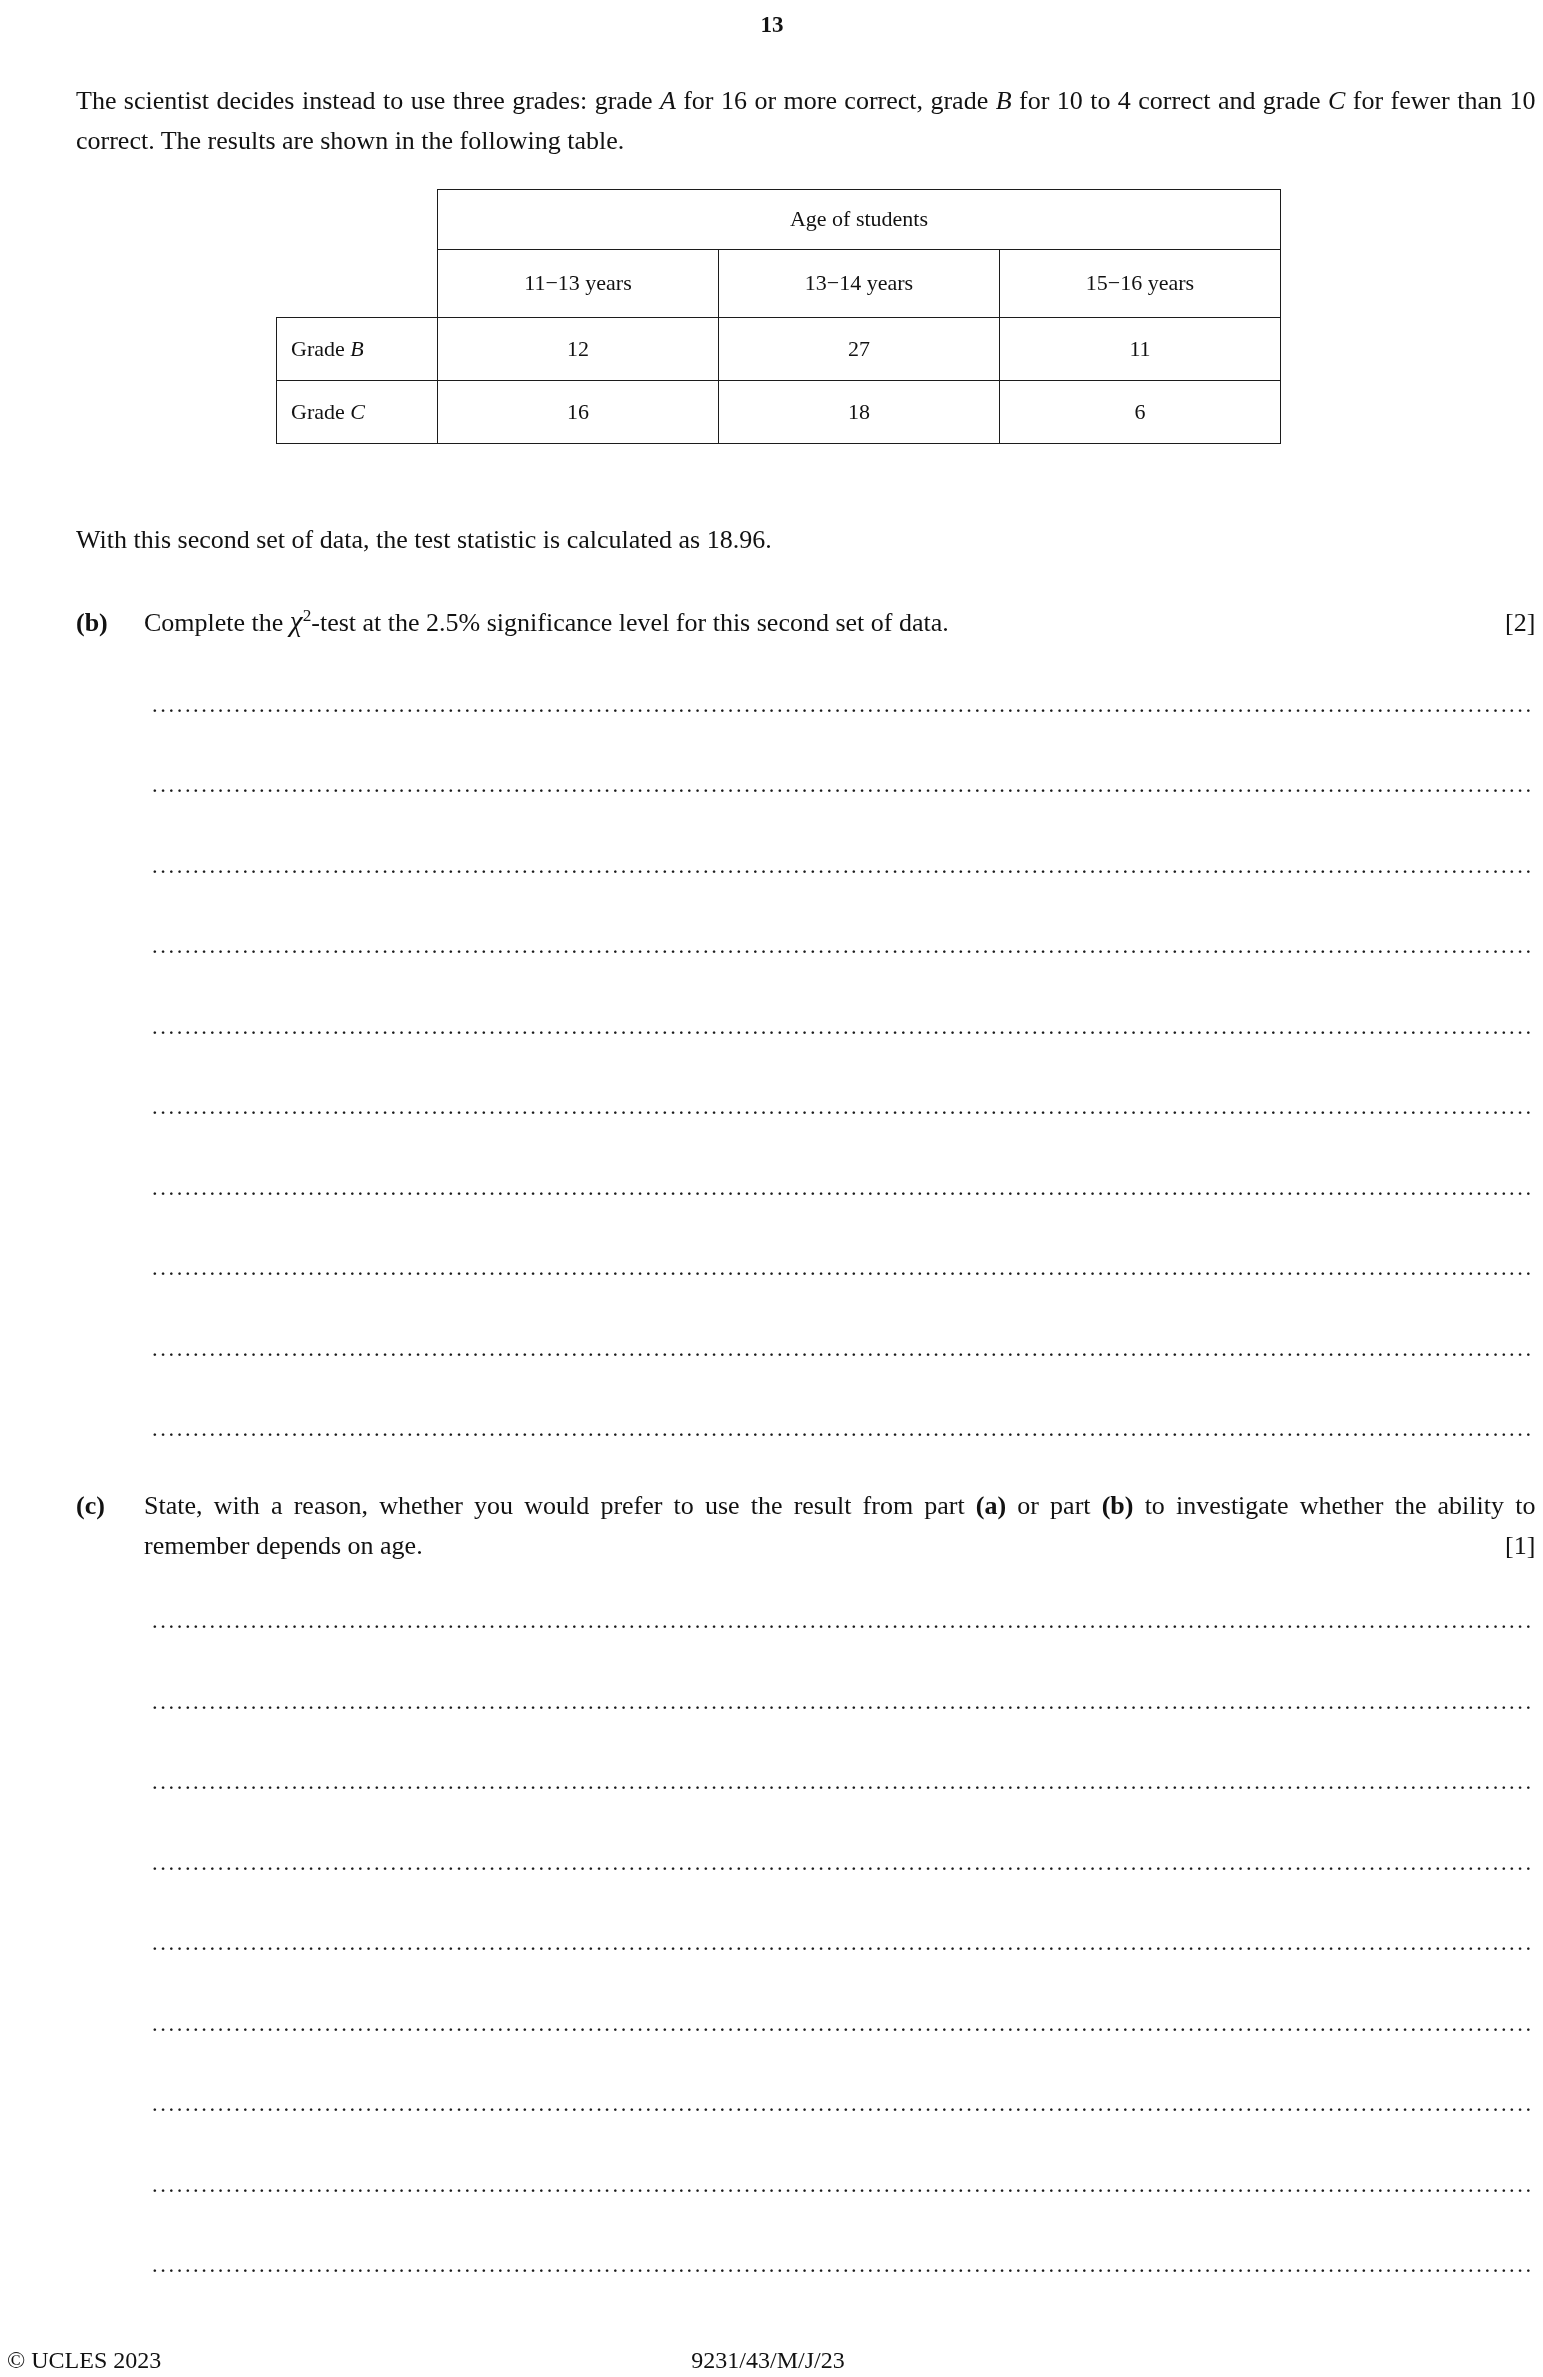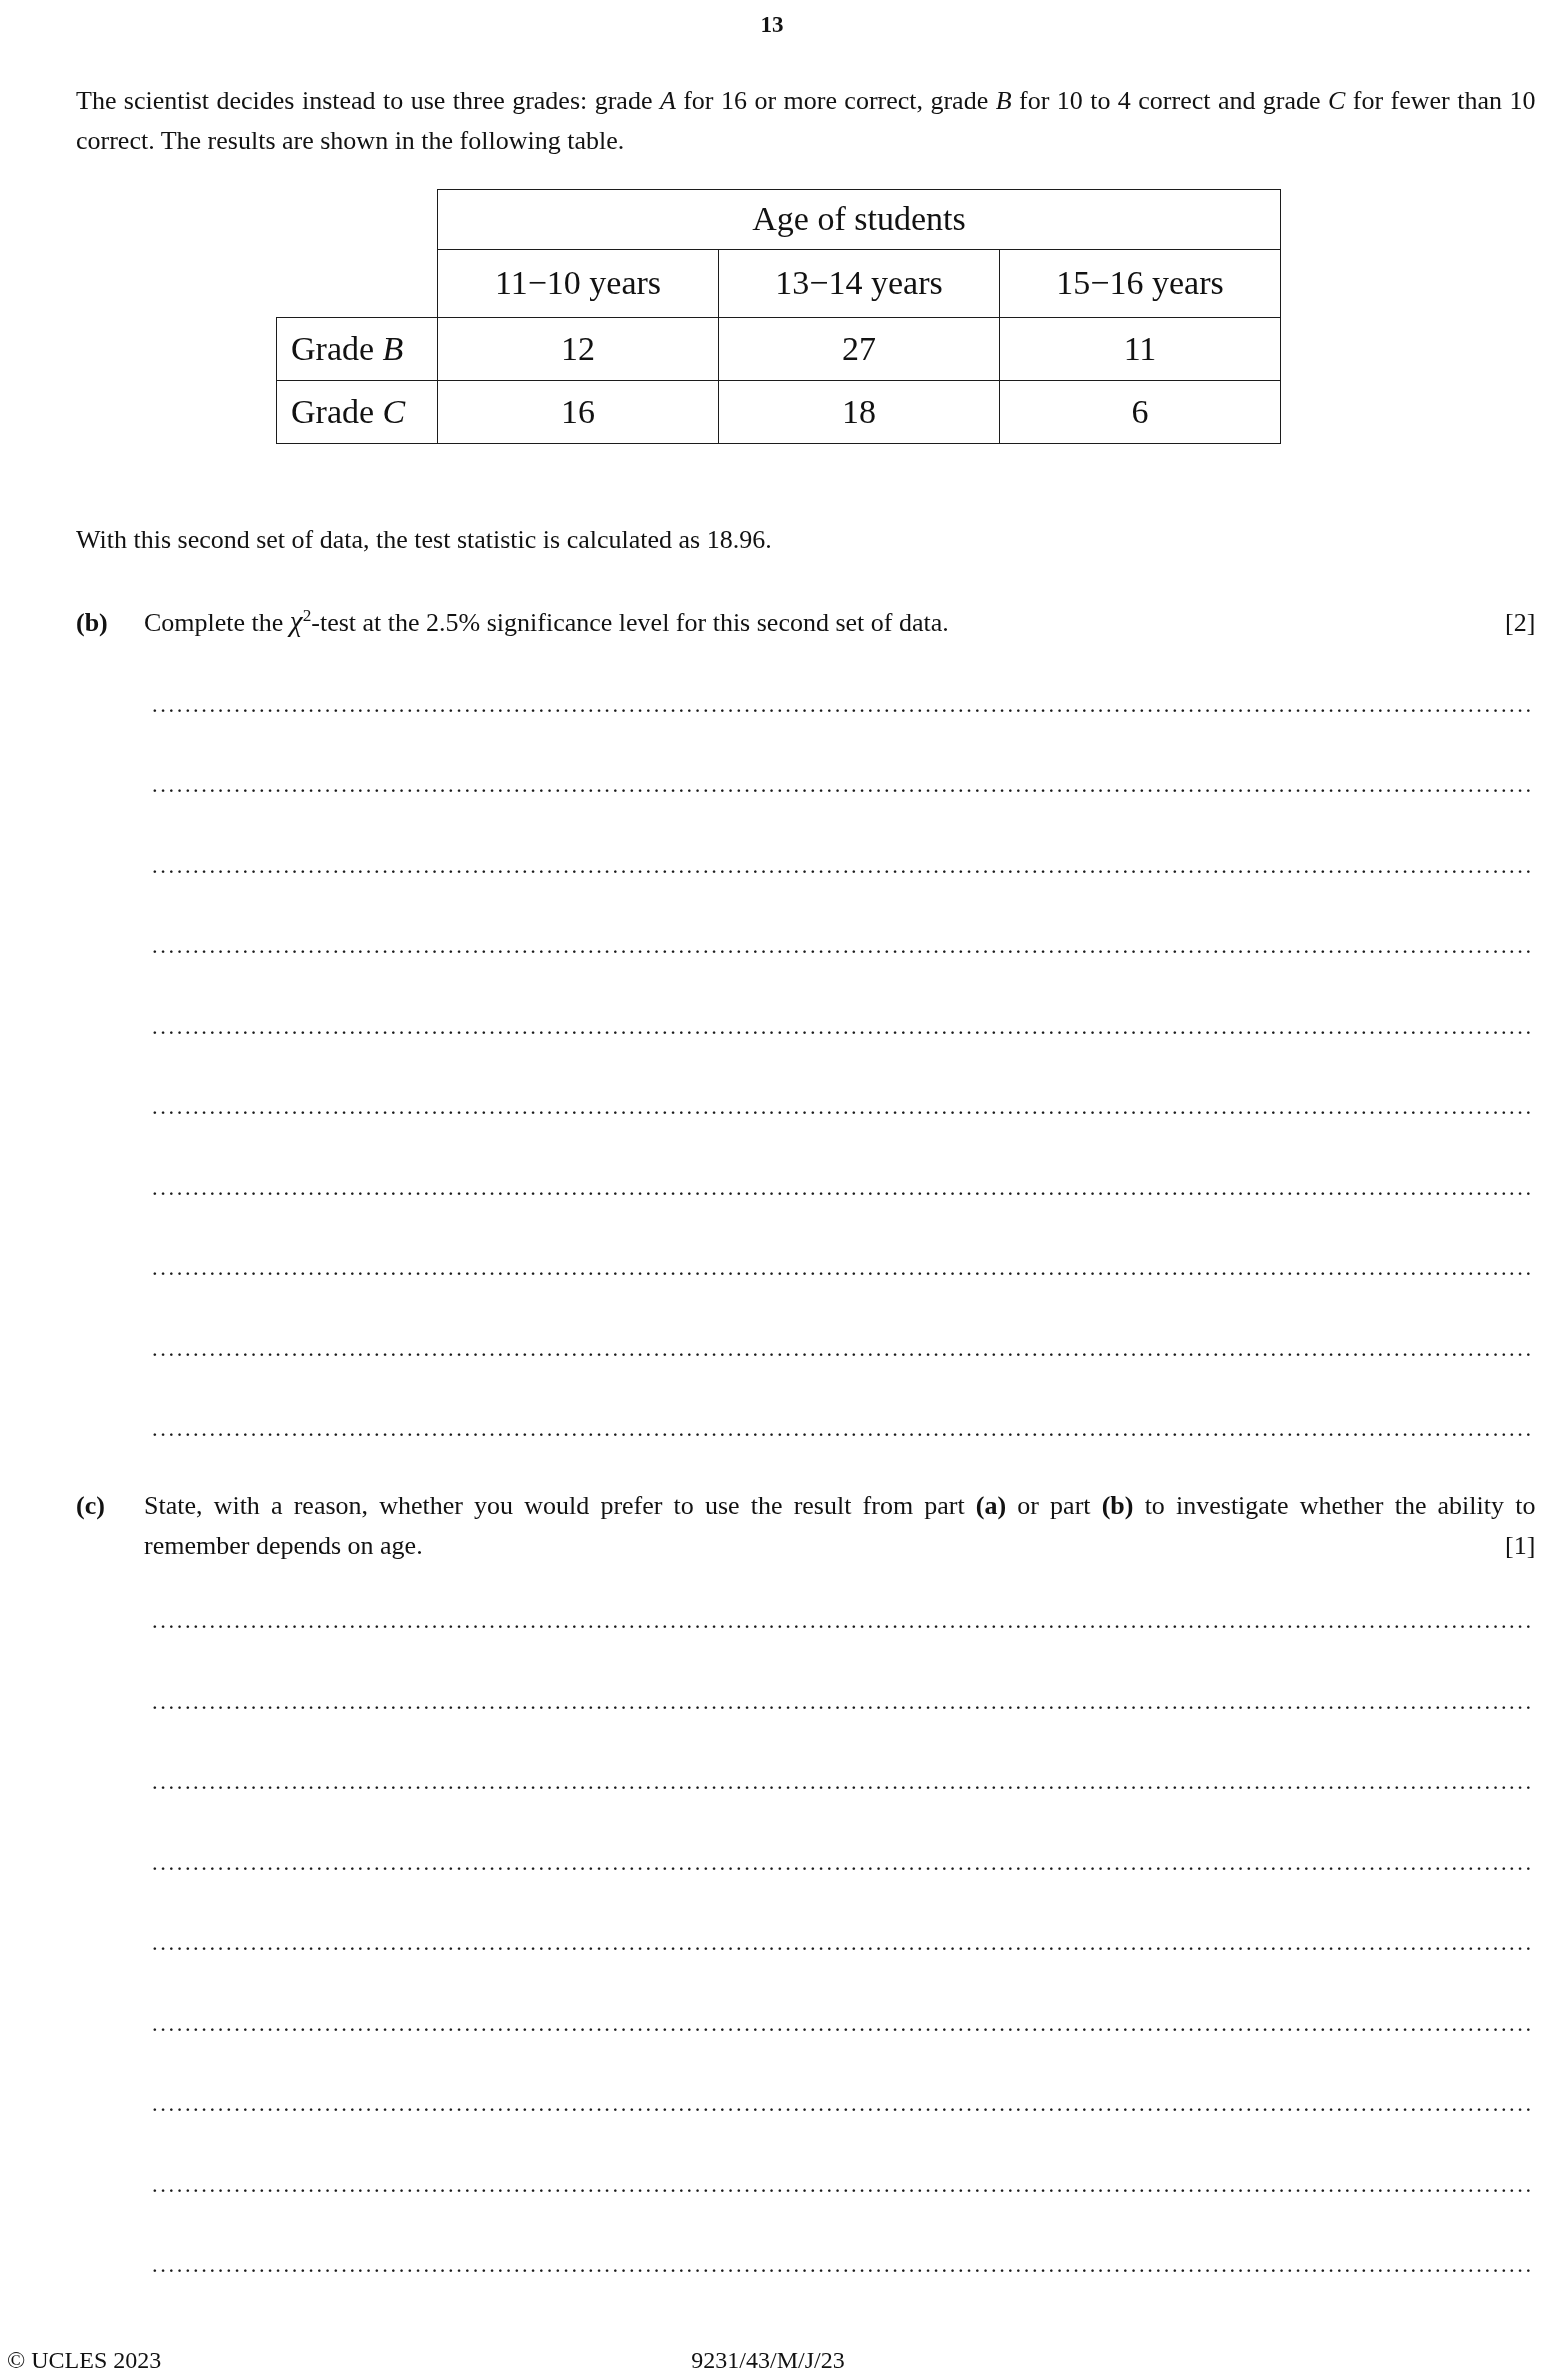--- a/index.html
+++ b/index.html
@@ -33,21 +33,21 @@
   
   table.results {
     border-collapse: collapse;
     table-layout: fixed;
     margin: 28px 0 0 200px;
   }
   table.results td {
     border: 1.7px solid #1c1c1c;
     text-align: center;
     vertical-align: middle;
-    font-size: 34px;
+    font-size: 22px;
     padding: 0;
   }
   table.results td.blank {
     border: none;
   }
   table.results col.c-label { width: 161px; }
   table.results col.c-data  { width: 281px; }
   table.results tr.r-span td   { height: 59px; }
   table.results tr.r-years td  { height: 67px; }
   table.results tr.r-data td   { height: 62px; }
@@ -144,21 +144,21 @@
         <col class="c-data">
         <col class="c-data">
     </colgroup>
     <tbody>
       <tr class="r-span">
         <td class="blank"></td>
         <td colspan="3">Age of students</td>
       </tr>
       <tr class="r-years">
         <td class="blank"></td>
-        <td>11−10 years</td>
+        <td>11−13 years</td>
         <td>13−14 years</td>
         <td>15−16 years</td>
       </tr>
       <tr class="r-data">
         <td class="row-head"><span>Grade </span><i>B</i></td>
         <td>12</td>
         <td>27</td>
         <td>11</td>
       </tr>
       <tr class="r-data">

